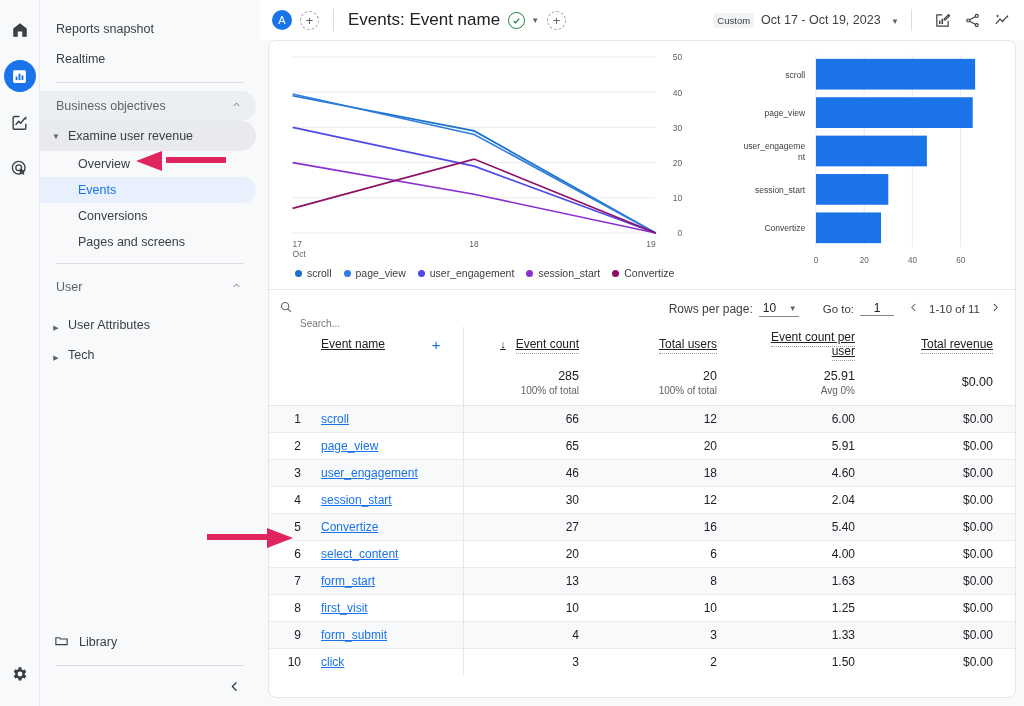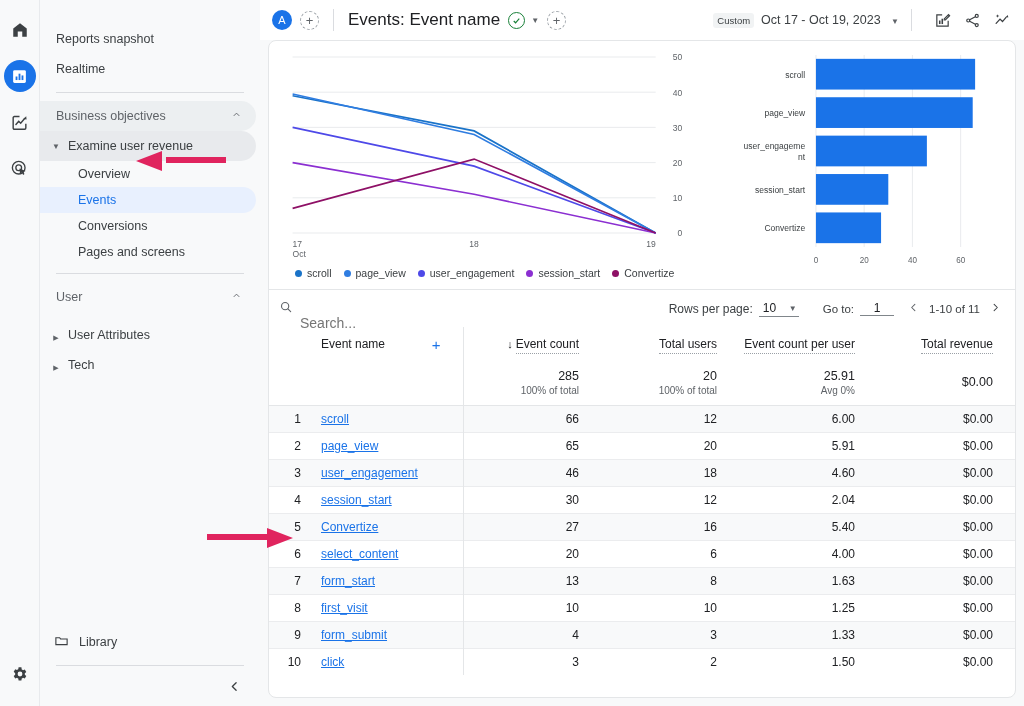--- a/index.html
+++ b/index.html
@@ -23,21 +23,21 @@
     border-radius: 50%; cursor: pointer;
   }
   .rail-btn.active { background: #1a73e8; }
   .rail-btn svg { display: block; }
   .rail-spacer { flex: 1; }
   .rail-bottom { margin-bottom: 16px; }
 
   
   .nav {
     width: 220px; flex: 0 0 220px; height: 706px; background: #f8f9fa;
-    padding-top: 24px; position: relative;
+    padding-top: 14px; position: relative;
   }
   .nav-item {
     height: 26px; display: flex; align-items: center;
     font-size: 12.5px; color: #3c4043; cursor: pointer;
     padding-left: 16px; border-radius: 0 13px 13px 0; margin-right: 4px;
   }
   .nav-item.top { height: 30px; }
   .nav-divider { height: 1px; background: #dadce0; margin: 8px 16px 8px 16px; }
   .nav-section {
     height: 30px; display: flex; align-items: center; justify-content: space-between;
@@ -128,21 +128,21 @@
   .legend-item { display: flex; align-items: center; gap: 5px; }
   .legend-dot { width: 7px; height: 7px; border-radius: 50%; display:inline-block; }
 
   
   .tbl-controls {
     display: flex; align-items: center; height: 38px;
     border-top: 1px solid #e4e6e8; padding: 0 14px 0 10px; flex: 0 0 38px;
   }
   .search-wrap { display: flex; align-items: center; gap: 7px; flex: 1; }
   .search-input {
-    border: none; outline: none; font-size: 14px; color: #5f6368;
+    border: none; outline: none; font-size: 10px; color: #5f6368;
     font-family: "Liberation Sans", sans-serif; width: 220px; background: transparent; margin-top: 29px;
   }
   .ctrl-label { font-size: 12px; color: #3c4043; }
   .rows-select {
     font-size: 12px; color: #202124; border-bottom: 1px solid #80868b;
     padding: 0 16px 1px 4px; margin-left: 6px; cursor: pointer; position: relative;
     min-width: 40px; display:inline-block;
   }
   .rows-select .sc { position:absolute; right: 2px; top: 3px; font-size: 8px; color:#5f6368;}
   .goto-label { font-size: 11.5px; color: #3c4043; margin-left: 24px; }
@@ -155,25 +155,25 @@
   .pager-arrow { font-size: 14px; color: #5f6368; cursor: pointer; line-height: 1; }
   .pager-txt { font-size: 11.5px; color: #3c4043; white-space: nowrap; }
 
   
   .tbl-scroll { flex: 1; overflow: hidden; }
   table.gtable { width: 100%; border-collapse: collapse; table-layout: fixed; }
   table.gtable th, table.gtable td { font-size: 12px; color: #202124; }
   .col-rank { width: 42px; }
   .col-name { width: 152px; }
   .col-num  { width: auto; }
-  thead th { height: 34px; vertical-align: middle; font-weight: 400; }
+  thead th { height: 34px; vertical-align: middle; font-weight: 400; text-decoration: underline; }
   th.h-name { text-align: left; padding-left: 10px; color: #3c4043; position: relative; }
   th.h-name .plus { position: absolute; right: 22px; top: 50%; transform: translateY(-50%); color:#1a73e8; font-size: 15px; cursor:pointer;}
   th.h-num { text-align: right; padding-right: 22px; color: #3c4043; }
-  th.h-num .lbl { border-bottom: 1px dotted #9aa0a6; padding-bottom: 2px; }
+  th.h-num .lbl { border-bottom: 1px dotted #9aa0a6; padding-bottom: 2px; margin-left: 7px; }
   th.h-num .sortarrow { font-size: 11px; margin-right: 3px; }
   .vsep { border-left: 1px solid #e4e6e8; }
   tr.summary td { height: 44px; vertical-align: middle; padding-right: 22px; text-align: right; }
   tr.summary .big { font-size: 12.5px; color: #202124; display:block; }
   tr.summary .sub { font-size: 10px; color: #5f6368; display:block; margin-top: 2px; }
   tbody tr.datarow { height: 27px; }
   tbody tr.datarow.alt { background: #f8f9fa; }
   td.c-rank { text-align: right; padding-right: 10px; color: #3c4043; }
   td.c-name { padding-left: 10px; }
   td.c-name a { color: #1a73e8; text-decoration: underline; font-size: 12px; cursor: pointer; }

